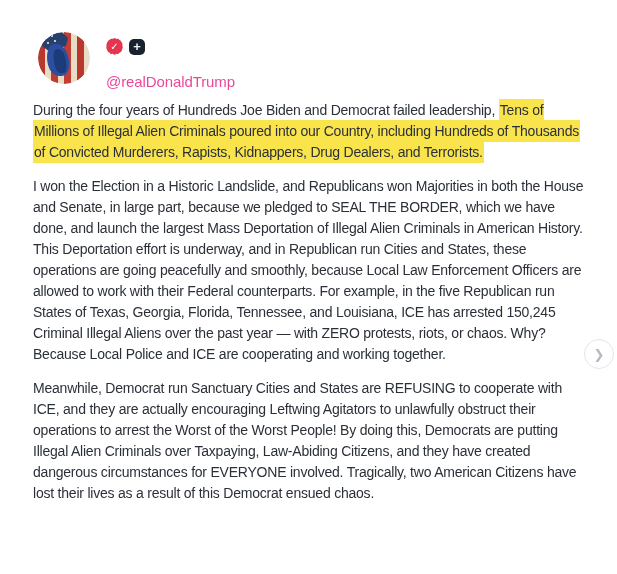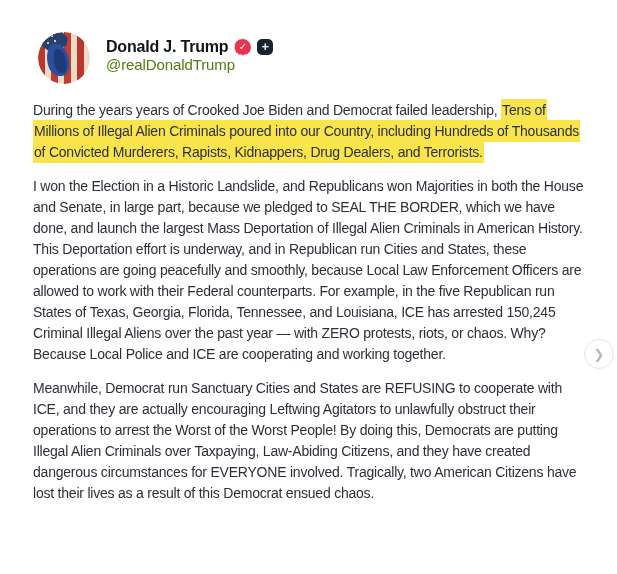--- a/index.html
+++ b/index.html
@@ -73,23 +73,23 @@
     font-weight: bold;
     display: flex;
     align-items: center;
     justify-content: center;
     line-height: 1;
     padding-bottom: 1px;
     box-sizing: border-box;
     cursor: pointer;
   }
   .handle {
-    margin-top: 0;
+    margin-top: 18px;
     font-size: 15px;
-    color: #4d7c0f;
+    color: #ec4899;
     letter-spacing: -0.1px;
   }
 
   
   .body-text {
     position: absolute;
     top: 100px;
     left: 33px;
     width: 557px;
     font-size: 14px;
@@ -153,30 +153,29 @@
           <path d="M16,20 C15,26 16,34 19,39 C22,42 26,42 28,39 C29,33 28,25 25,20 C22,16 17,16 16,20 Z" fill="#1d3a7a"></path>
           <circle cx="8" cy="6" r="1.1" fill="#f2ecdc"></circle>
           <circle cx="14" cy="4" r="1.1" fill="#f2ecdc"></circle>
           <circle cx="10" cy="11" r="1.1" fill="#f2ecdc"></circle>
           <circle cx="17" cy="9" r="1.1" fill="#f2ecdc"></circle>
         </g>
       </svg>
     </div>
     <div class="id-block">
       <div class="name-row">
-        <span class="display-name">Donald J. Trump</span>
         <span class="badge-verified">✓</span>
         <span class="badge-plus">+</span>
       </div>
       <div class="handle">@realDonaldTrump</div>
     </div>
   </div>
 
   <div class="body-text">
-    <p><span>During the years years of Crooked Joe Biden and Democrat failed leadership, </span><mark class="hl">Tens of Millions of Illegal Alien Criminals poured into our Country, including Hundreds of Thousands of Convicted Murderers, Rapists, Kidnappers, Drug Dealers, and Terrorists.</mark></p>
+    <p><span>During the four years of Hundreds Joe Biden and Democrat failed leadership, </span><mark class="hl">Tens of Millions of Illegal Alien Criminals poured into our Country, including Hundreds of Thousands of Convicted Murderers, Rapists, Kidnappers, Drug Dealers, and Terrorists.</mark></p>
     <p>I won the Election in a Historic Landslide, and Republicans won Majorities in both the House and Senate, in large part, because we pledged to SEAL THE BORDER, which we have done, and launch the largest Mass Deportation of Illegal Alien Criminals in American History. This Deportation effort is underway, and in Republican run Cities and States, these operations are going peacefully and smoothly, because Local Law Enforcement Officers are allowed to work with their Federal counterparts. For example, in the five Republican run States of Texas, Georgia, Florida, Tennessee, and Louisiana, ICE has arrested 150,245 Criminal Illegal Aliens over the past year — with ZERO protests, riots, or chaos. Why? Because Local Police and ICE are cooperating and working together.</p>
     <p>Meanwhile, Democrat run Sanctuary Cities and States are REFUSING to cooperate with ICE, and they are actually encouraging Leftwing Agitators to unlawfully obstruct their operations to arrest the Worst of the Worst People! By doing this, Democrats are putting Illegal Alien Criminals over Taxpaying, Law-Abiding Citizens, and they have created dangerous circumstances for EVERYONE involved. Tragically, two American Citizens have lost their lives as a result of this Democrat ensued chaos.</p>
   </div>
 
   <div class="next-btn">
     <span>❯</span>
   </div>
 
 </div>
 

